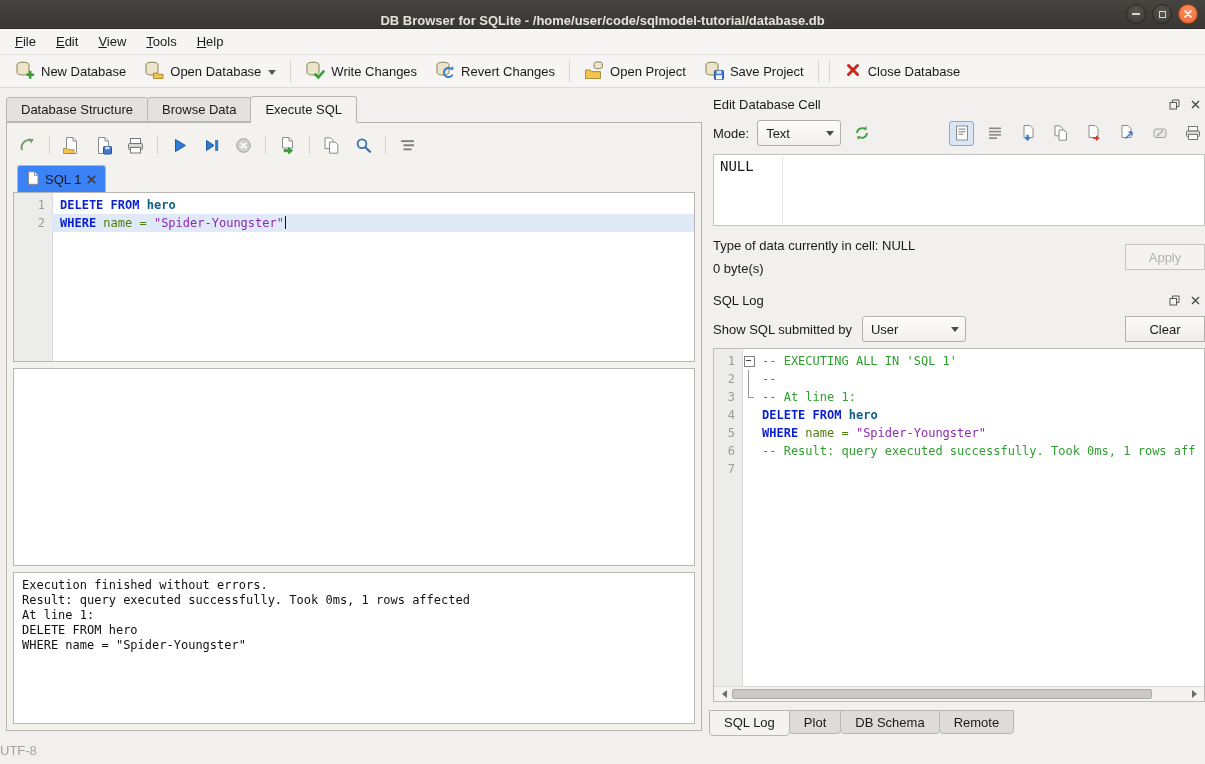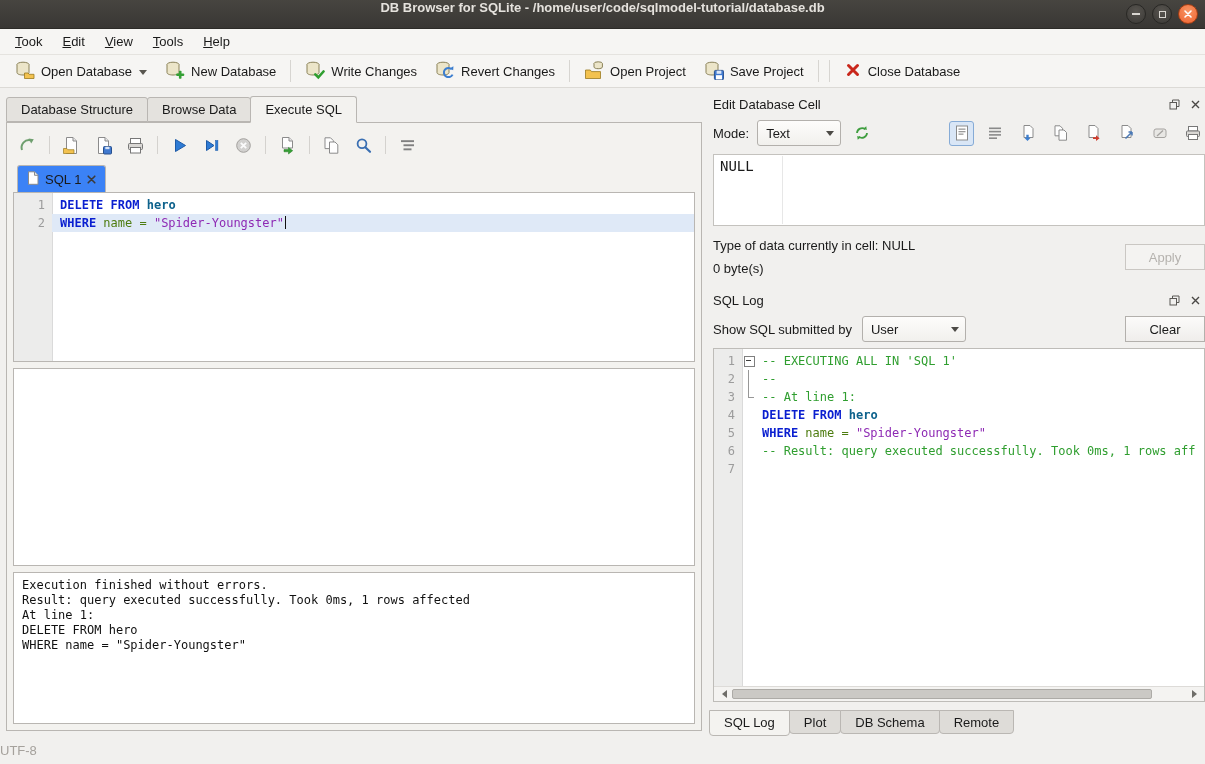--- a/index.html
+++ b/index.html
@@ -10,21 +10,21 @@
     color: #1a1a1a;
     background: #f1f0ee;
     cursor: default;
   }
   .window { width: 100%; height: 100%; display: flex; flex-direction: column; }
 
   
   .titlebar {
     flex: 0 0 29px; height: 29px;
     background: linear-gradient(#474540, #393734);
-    display: flex; align-items: flex-start; position: relative;
+    display: flex; align-items: flex-end; position: relative;
     border-bottom: 1px solid #2c2b28;
   }
   .titlebar .title { flex: 1; text-align: center; color: #e5e2dd; font-weight: bold; font-size: 13px; }
   .win-controls { position: absolute; right: 7px; top: 4px; display: flex; gap: 6px; }
   .wbtn {
     width: 20px; height: 20px; border-radius: 50%;
     background: radial-gradient(circle at 50% 35%, #585550, #3a3835);
     border: 1px solid #282724;
     display: flex; align-items: center; justify-content: center;
   }
@@ -174,45 +174,45 @@
         </div>
       <div class="wbtn close">
         <svg width="10" height="10" viewBox="0 0 10 10">
             <path d="M2 2 L8 8 M8 2 L2 8" stroke="#ffffff" stroke-width="1.6" stroke-linecap="round"></path>
           </svg>
       </div>
     </div>
   </div>
 
   <div class="menubar">
-    <div class="menu-item">Took</div>
+    <div class="menu-item">File</div>
     <div class="menu-item">Edit</div>
     <div class="menu-item">View</div>
     <div class="menu-item">Tools</div>
     <div class="menu-item">Help</div>
   </div>
 
   <div class="toolbar">
     <div class="tb-item">
       <span><svg width="20" height="20" viewBox="0 0 20 20">
             <ellipse cx="8" cy="4.6" rx="6" ry="2.4" fill="#ece5c9" stroke="#8a8158"></ellipse>
             <path d="M2 4.6 V12.6 c0 1.4 2.7 2.4 6 2.4 s6 -1 6 -2.4 V4.6" fill="#ece5c9" stroke="#8a8158"></path>
-            <path d="M9.5 18.5 v-5.5 h3.6 l1 1.3 h4.9 v4.2 z" fill="#f3c24f" stroke="#9a7a1f" stroke-width="0.8"></path>
-          </svg></span>
-      <span class="tb-label">Open Database</span>
-      <span class="dd-arrow"></span>
+            <rect x="11.2" y="13.4" width="8" height="2.6" rx="0.8" fill="#35a035"></rect>
+            <rect x="13.9" y="10.7" width="2.6" height="8" rx="0.8" fill="#35a035"></rect>
+          </svg></span>
+      <span class="tb-label">New Database</span>
     </div>
     <div class="tb-item">
       <span><svg width="20" height="20" viewBox="0 0 20 20">
             <ellipse cx="8" cy="4.6" rx="6" ry="2.4" fill="#ece5c9" stroke="#8a8158"></ellipse>
             <path d="M2 4.6 V12.6 c0 1.4 2.7 2.4 6 2.4 s6 -1 6 -2.4 V4.6" fill="#ece5c9" stroke="#8a8158"></path>
-            <rect x="11.2" y="13.4" width="8" height="2.6" rx="0.8" fill="#35a035"></rect>
-            <rect x="13.9" y="10.7" width="2.6" height="8" rx="0.8" fill="#35a035"></rect>
-          </svg></span>
-      <span class="tb-label">New Database</span>
+            <path d="M9.5 18.5 v-5.5 h3.6 l1 1.3 h4.9 v4.2 z" fill="#f3c24f" stroke="#9a7a1f" stroke-width="0.8"></path>
+          </svg></span>
+      <span class="tb-label">Open Database</span>
+      <span class="dd-arrow"></span>
     </div>
     <div class="tb-sep"></div>
     <div class="tb-item">
       <span><svg width="20" height="20" viewBox="0 0 20 20">
             <ellipse cx="8" cy="4.6" rx="6" ry="2.4" fill="#ece5c9" stroke="#8a8158"></ellipse>
             <path d="M2 4.6 V12.6 c0 1.4 2.7 2.4 6 2.4 s6 -1 6 -2.4 V4.6" fill="#ece5c9" stroke="#8a8158"></path>
             <path d="M10.3 14.3 l3 3 5.2 -5.8" fill="none" stroke="#2f9e2f" stroke-width="2.6" stroke-linecap="round"></path>
           </svg></span>
       <span class="tb-label">Write Changes</span>
     </div>

